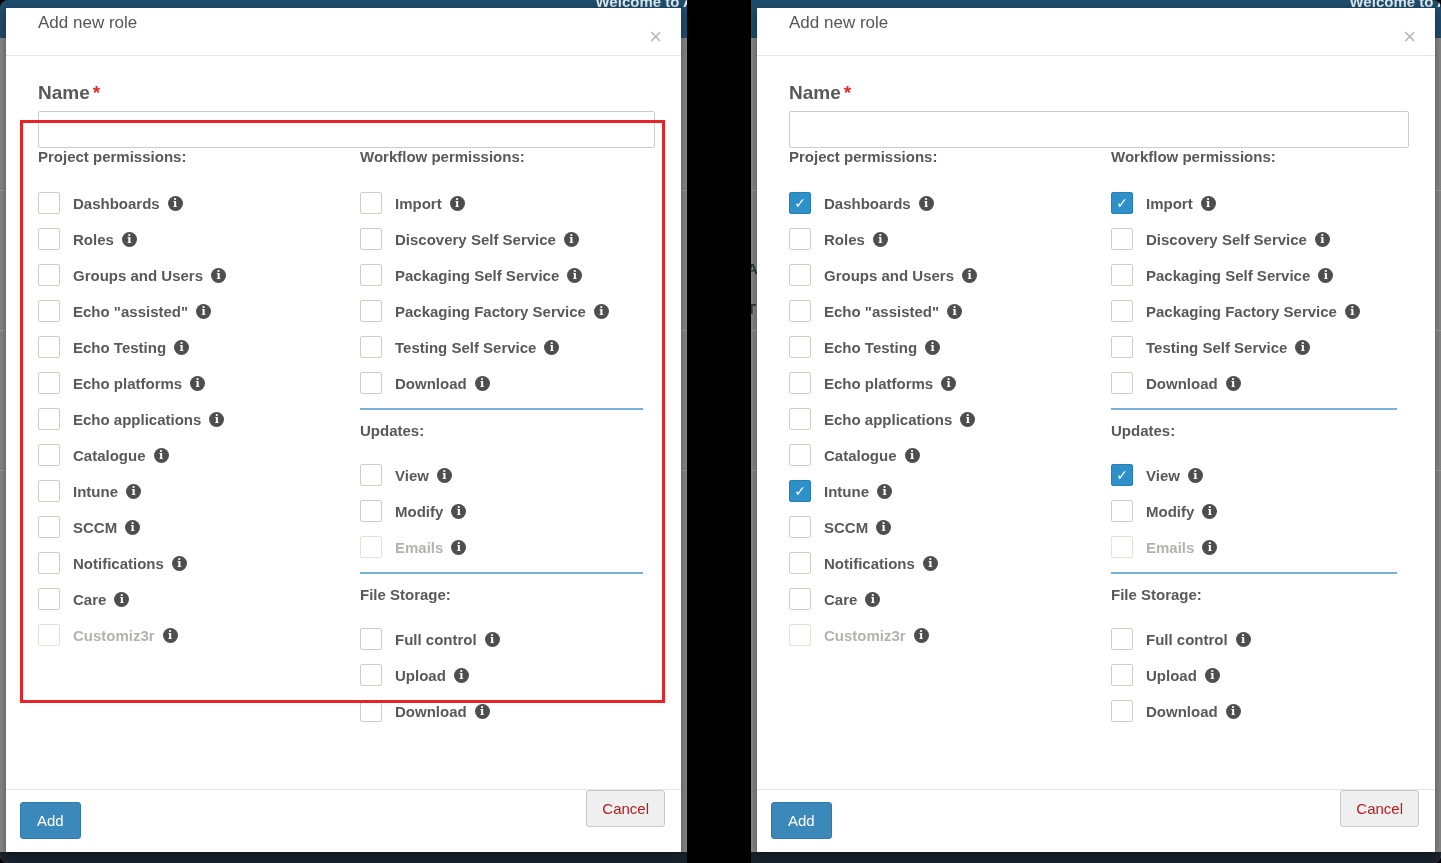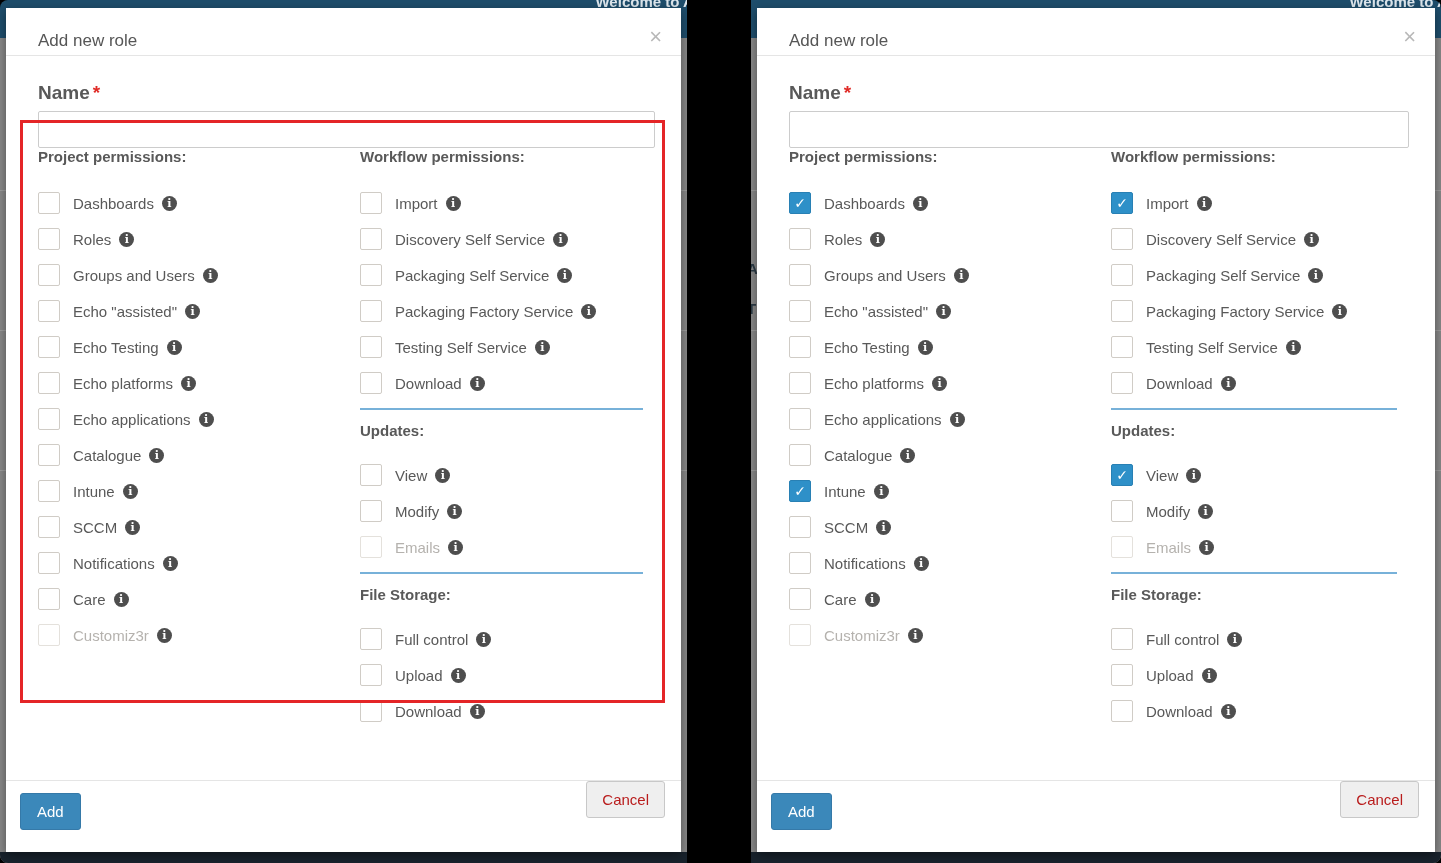--- a/index.html
+++ b/index.html
@@ -14,21 +14,21 @@
   .topbar { position:absolute; top:0; left:0; right:0; height:38px; background:#1e4d6b; overflow:hidden; z-index:1; }
   .welcome { position:absolute; top:-7px; right:-16px; color:#dde6ec; font-size:15px; font-weight:bold; white-space:nowrap; }
   .dim-bg { position:absolute; top:38px; left:0; right:0; bottom:0; background:#878787; z-index:0; }
   .dim-line { position:absolute; left:0; right:0; height:1px; background:rgba(255,255,255,0.18); }
   .bottom-strip { position:absolute; bottom:0; left:0; right:0; height:11px; background:#18222c; z-index:1; }
   .frag { position:absolute; left:-4px; width:12px; color:#2b3a45; font-weight:bold; font-size:15px; z-index:2; overflow:hidden; }
 
   .modal { position:absolute; top:8px; left:6px; right:6px; bottom:11px; background:#fff; z-index:3;
            box-shadow:0 3px 9px rgba(0,0,0,.4); }
   .modal-header { position:absolute; top:0; left:0; right:0; height:48px; border-bottom:1px solid #e5e5e5; }
-  .dlg-title { position:absolute; left:32px; top:23px; font-size:17px; color:#565656; }
+  .dlg-title { position:absolute; left:32px; top:5px; font-size:17px; color:#565656; }
   .dlg-close { position:absolute; right:19px; top:18px; font-size:22px; color:#b8b8b8; cursor:pointer; line-height:1; }
 
   .modal-body { position:absolute; top:48px; left:0; right:0; bottom:63px; padding:28px 26px 0 32px; overflow:hidden; }
   .highlight-box { position:absolute; top:64px; left:14px; right:16px; bottom:86px; border:3px solid #e42527; z-index:6; pointer-events:none; }
 
   .name-label { font-size:19px; font-weight:bold; color:#595959; line-height:18px; }
   .req-mark { color:#e02b27; margin-left:3px; font-weight:bold; }
   .name-input { display:block; width:100%; height:37px; margin-top:9px; border:1px solid #ccc; border-radius:2px;
                 font-size:15px; color:#555; padding:0 10px; outline:none; }
 
@@ -38,28 +38,28 @@
 
   .sec-heading { font-size:15px; font-weight:bold; color:#595959; line-height:18px; margin-bottom:26px; }
   .sec-heading.after-div { margin-top:12px; margin-bottom:24px; }
 
   .perm-row { display:flex; align-items:center; height:22px; margin-bottom:14px; }
   .cbx { width:22px; height:22px; flex:none; background:#fff; border:1px solid #d0ccc6; border-radius:2px;
          display:flex; align-items:center; justify-content:center; cursor:pointer; }
   .cbx.checked { background:#2e90c8; border-color:#2880b4; }
   .cbx .mark { color:#fff; font-size:14px; font-weight:bold; line-height:1; }
   .cbx.disabled { border-color:#e4e1dc; cursor:default; }
-  .perm-label { margin-left:13px; font-size:15px; font-weight:normal; color:#595959; white-space:nowrap; }
+  .perm-label { margin-left:13px; font-size:15px; font-weight:bold; color:#595959; white-space:nowrap; }
   .perm-row.disabled .perm-label { color:#b5b2ae; }
   .info-icon { margin-left:8px; width:15px; height:15px; flex:none; border-radius:50%; background:#4e4e4e;
                color:#fff; font-size:11px; font-weight:bold; line-height:15px; text-align:center;
                font-family:"DejaVu Serif",serif; cursor:pointer; }
   .blue-hr { height:2px; background:#77b1d9; border:0; margin:6px 0 0 0; width:96%; }
 
-  .modal-footer { position:absolute; bottom:0; left:0; right:0; height:72px; border-top:1px solid #e5e5e5; }
+  .modal-footer { position:absolute; bottom:0; left:0; right:0; height:63px; border-top:1px solid #e5e5e5; }
   .btn { font-size:15px; border-radius:3px; cursor:pointer; font-family:inherit; }
   .btn-add { position:absolute; left:14px; top:12px; padding:9px 16px; background:#3b88ba; color:#fff; border:1px solid #3579a8; }
   .btn-cancel { position:absolute; right:16px; top:0; padding:9px 15px; background:#efefef; color:#b91c1c; border:1px solid #c8c8c8; }
 </style>
 </head>
 <body>
 
 <div id="stage">
 
   <div class="panel" id="panel-0">

